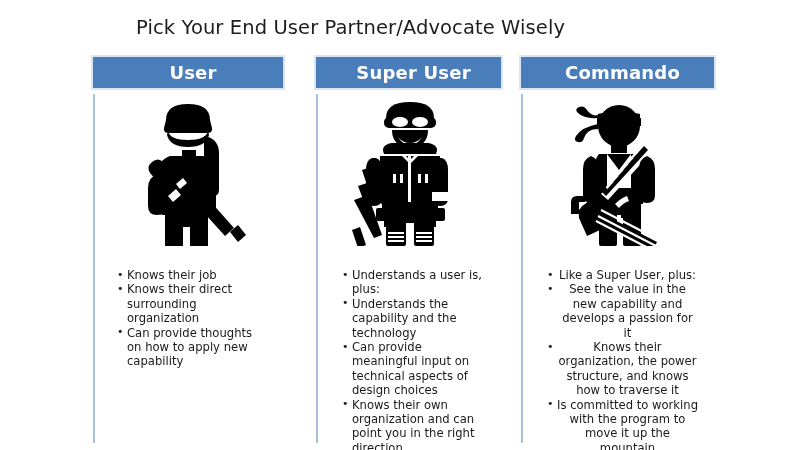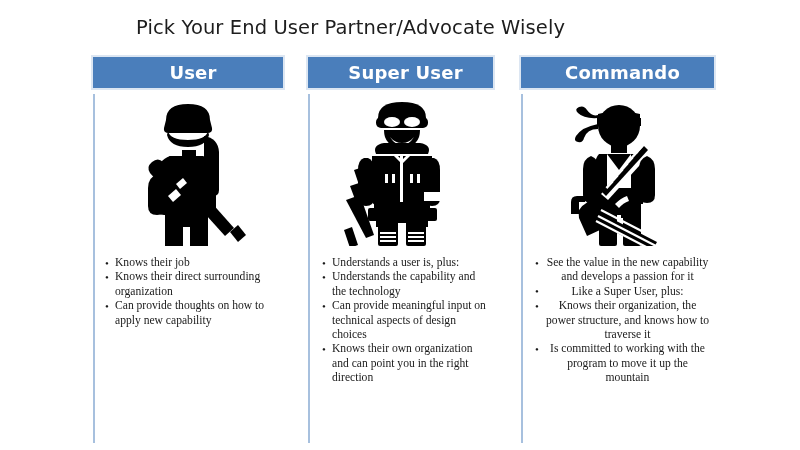--- a/index.html
+++ b/index.html
@@ -44,21 +44,21 @@
     width: 800px;
     height: 450px;
   }
 
   .column {
     position: absolute;
     top: 57px;
   }
 
   .col-1 { left: 93px;  width: 190px; }
-  .col-2 { left: 308px; width: 185px; }
+  .col-2 { left: 316px; width: 185px; }
   .col-3 { left: 521px; width: 193px; text-align: center; }
 
   .col-header {
     position: relative;
     height: 31px;
     background: #4A7EBB;
     box-shadow: 0 0 0 2px #dce6f2;
     display: flex;
     align-items: center;
     justify-content: center;
@@ -87,24 +87,23 @@
     height: 152px;
     display: flex;
     align-items: flex-end;
     justify-content: center;
   }
   .figure-wrap svg { display: block; }
 
   
   .bullets {
     list-style: none;
-    margin: 0;
+    margin: 12px;
     padding: 0;
     position: relative;
-    font-family: Liberation Serif, serif;
   }
   .col-1 .bullets { padding: 10px 4px 0 10px; }
   .col-2 .bullets { padding: 10px 4px 0 12px; }
   .col-3 .bullets { padding: 10px 4px 0 12px; }
 
   .bullets li {
     position: relative;
     padding-left: 10px;
     margin-bottom: 0px;
     font-size: 11.6px;
@@ -320,22 +319,22 @@
                 <path d="M43 116 l58 30" stroke="#ffffff" stroke-width="2.2" fill="none"></path>
                 <path d="M41 121 l58 30" stroke="#ffffff" stroke-width="2.2" fill="none"></path>
               </g>
 
               <path d="M60 104 q6 -6 12 -8 l2 5 q-6 2 -10 7 z" fill="#ffffff"></path>
             </g>
           </svg>
         </div>
 
         <ul class="bullets">
+          <li>Like a Super User, plus:</li>
           <li>See the value in the new capability and develops a passion for it</li>
-          <li>Like a Super User, plus:</li>
           <li>Knows their organization, the power structure, and knows how to traverse it</li>
           <li>Is committed to working with the program to move it up the mountain</li>
         </ul>
 
       </div>
     </div>
 
   </div>
 </div>
 

